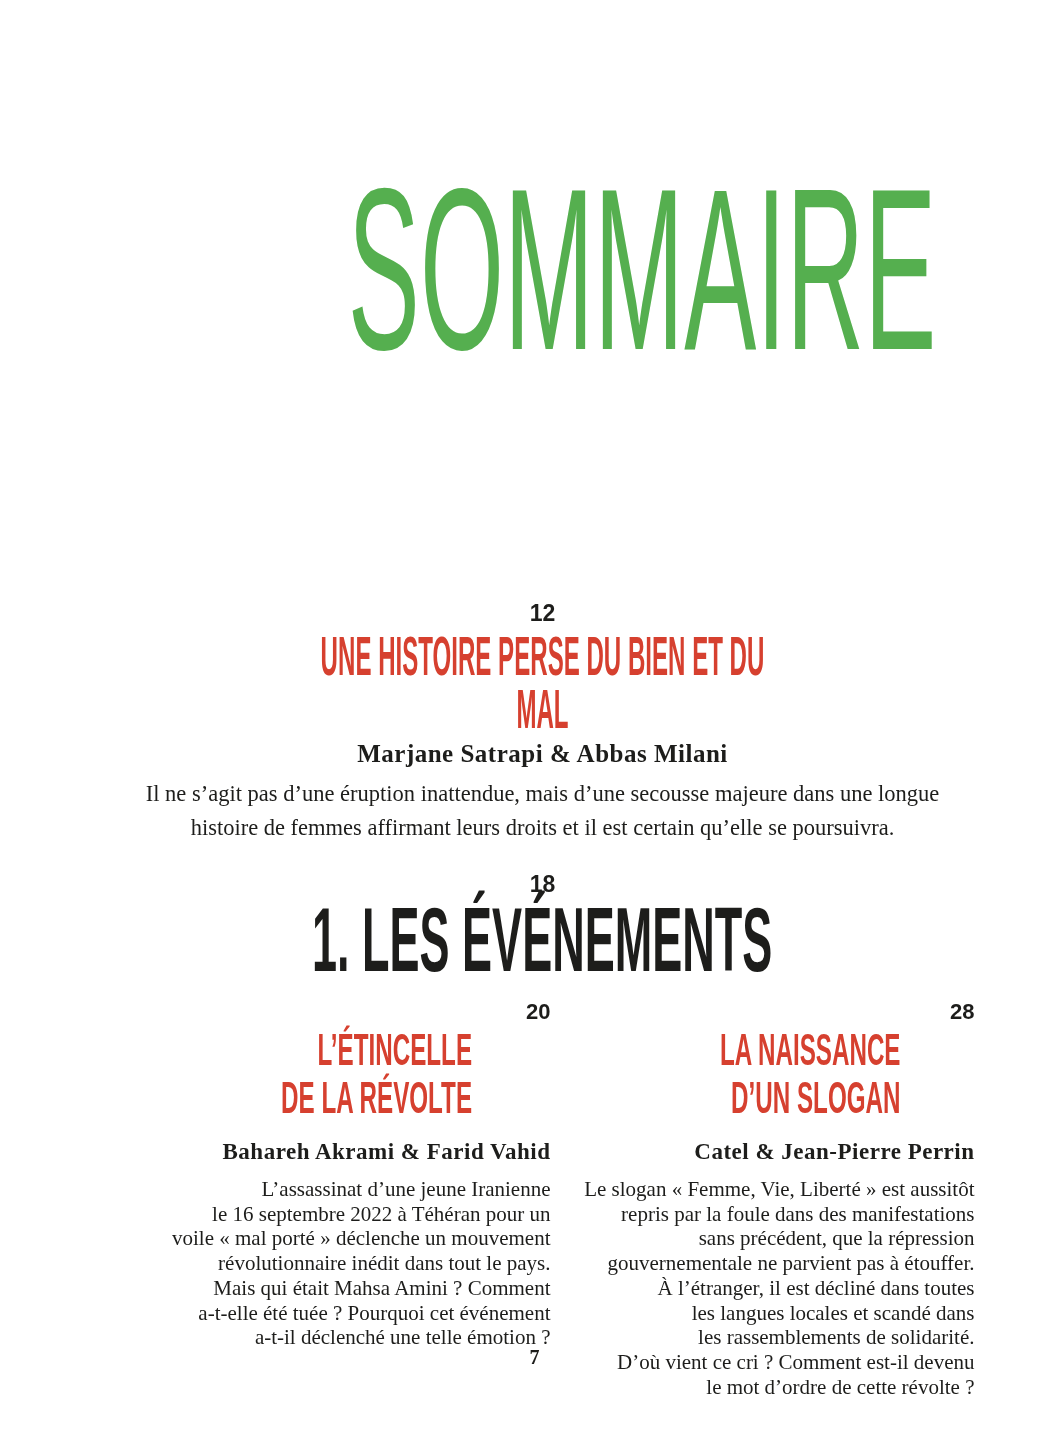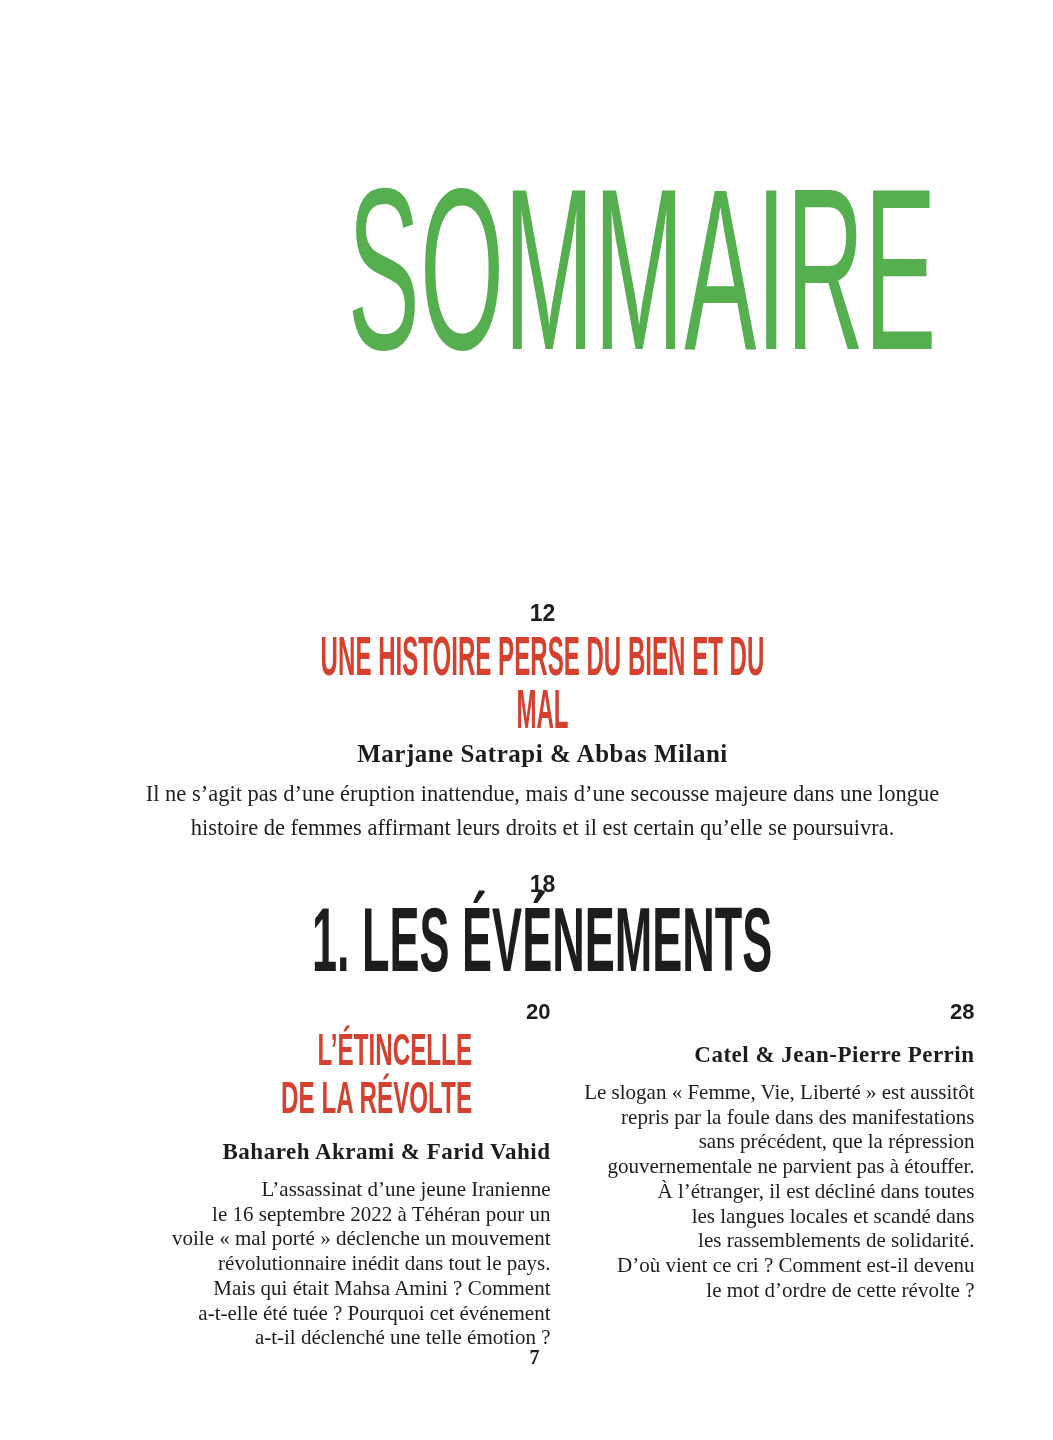--- a/index.html
+++ b/index.html
@@ -155,20 +155,24 @@
 le 16 septembre 2022 à Téhéran pour un
 voile « mal porté » déclenche un mouvement
 révolutionnaire inédit dans tout le pays.
 Mais qui était Mahsa Amini ? Comment
 a-t-elle été tuée ? Pourquoi cet événement
 a-t-il déclenché une telle émotion ?</p>
     </section>
 
     <section class="col">
       <div class="pnum">28</div>
+      <div class="col-title">
+        <span class="cond t-col">LA NAISSANCE
+D’UN SLOGAN</span>
+      </div>
       <div class="authors">Catel &amp; Jean-Pierre Perrin</div>
       <p class="desc">Le slogan « Femme, Vie, Liberté » est aussitôt
 repris par la foule dans des manifestations
 sans précédent, que la répression
 gouvernementale ne parvient pas à étouffer.
 À l’étranger, il est décliné dans toutes
 les langues locales et scandé dans
 les rassemblements de solidarité.
 D’où vient ce cri ? Comment est-il devenu
 le mot d’ordre de cette révolte ?</p>

